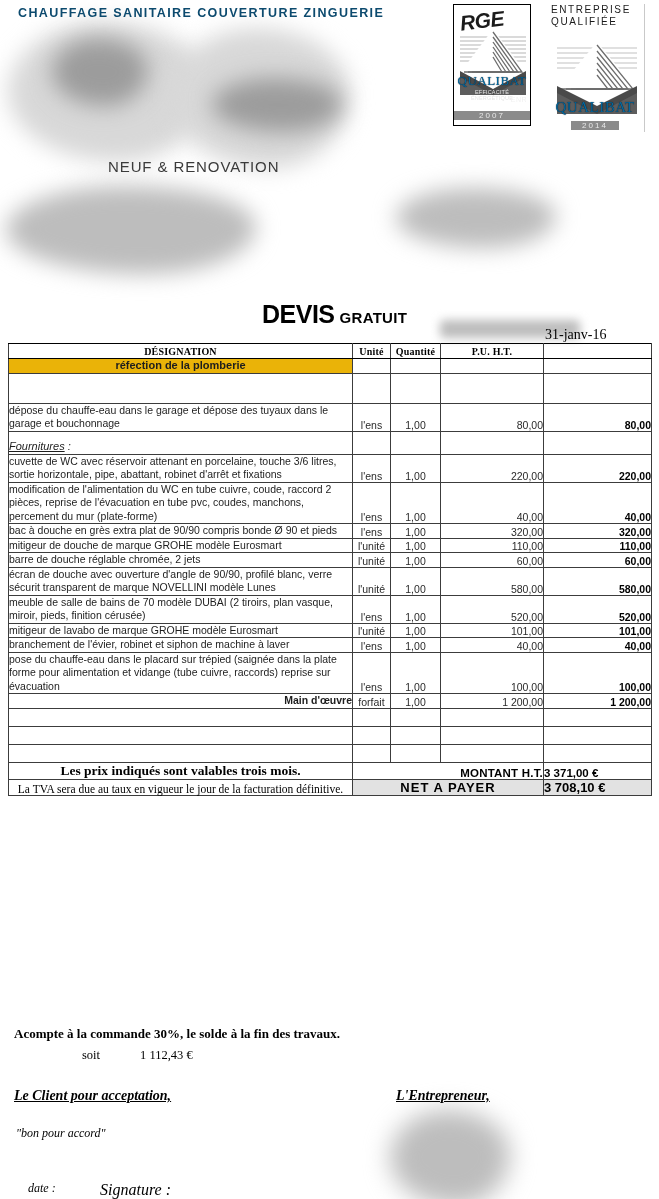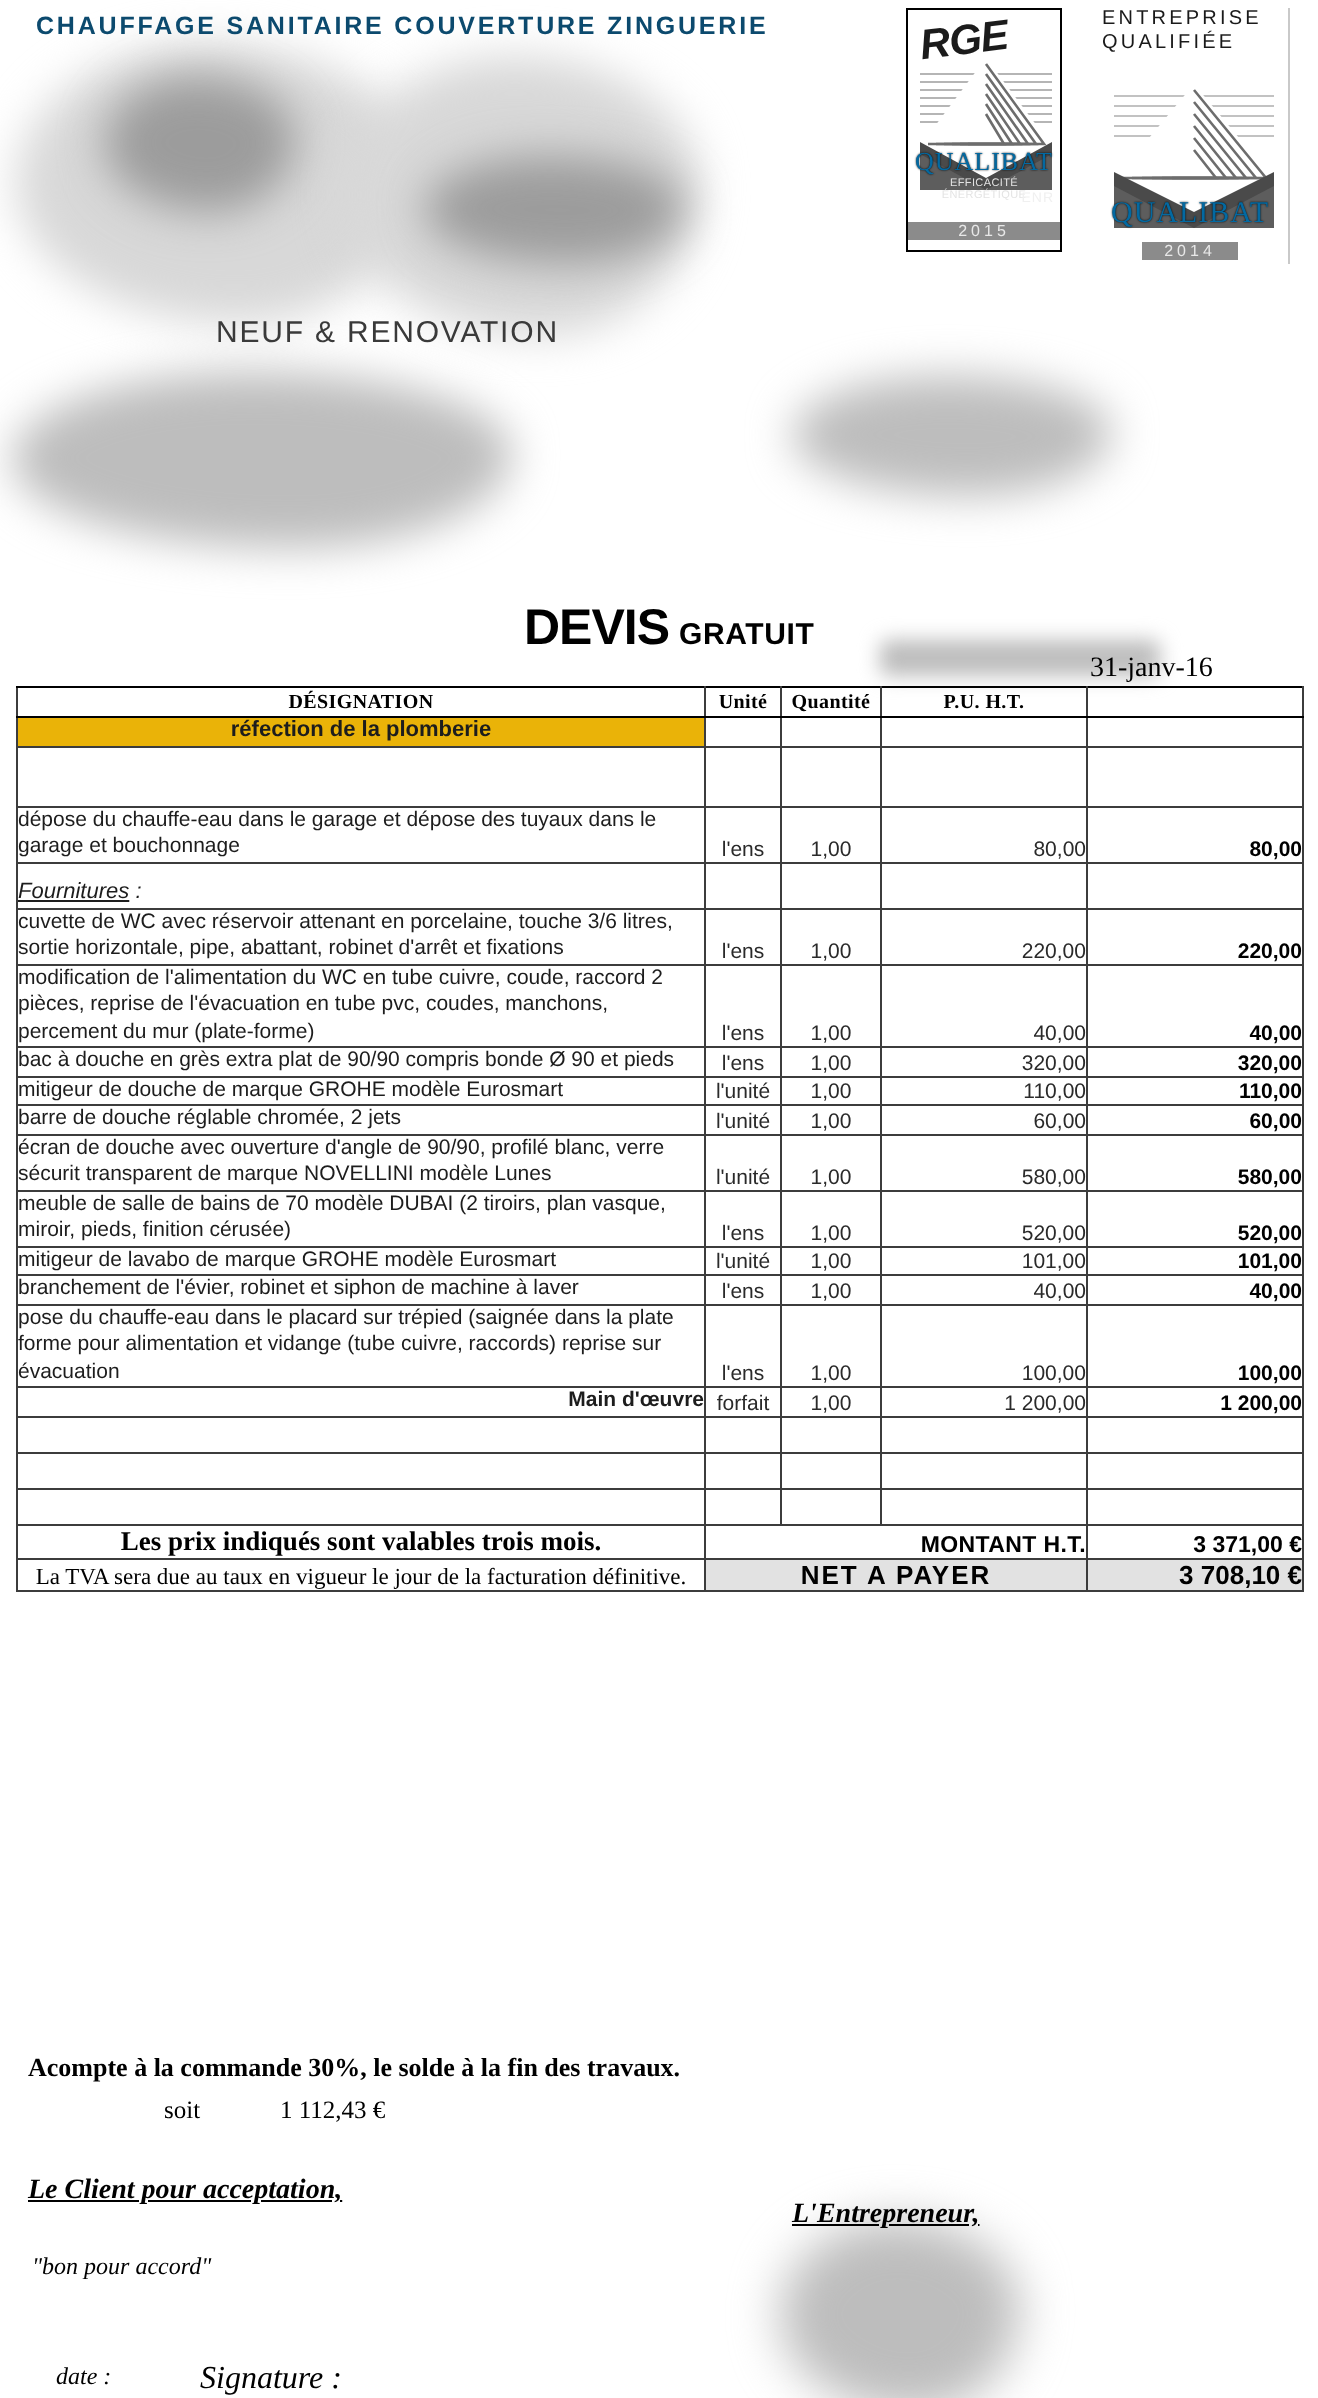--- a/index.html
+++ b/index.html
@@ -223,21 +223,20 @@
     font-size: 11.5px;
     text-align: right;
     padding: 2px 5px 3px 0;
     vertical-align: middle;
     letter-spacing: 0.2px;
   }
   td.t-value {
     font-family: "Liberation Sans", sans-serif;
     font-weight: bold;
     font-size: 11.5px;
-    text-align: right;
     padding: 2px 6px 3px 0;
     vertical-align: middle;
   }
   tr.row-net td.t-label,
   tr.row-net td.t-value {
     background: #e2e2e2;
     font-size: 13px;
     letter-spacing: 1px;
   }
   tr.row-net td.t-label { text-align: center; margin-left: 40px; }
@@ -260,21 +259,20 @@
     font-weight: bold; font-style: italic;
     font-size: 14px;
     text-decoration: underline;
   }
   #entrepreneur-sig {
     position: absolute; left: 396px; top: 62px;
     font-family: "Liberation Serif", serif;
     font-weight: bold; font-style: italic;
     font-size: 14px;
     text-decoration: underline;
-    margin-top: 12px;
   }
   #bon-accord {
     position: absolute; left: 16px; top: 100px;
     font-family: "Liberation Serif", serif;
     font-style: italic; font-size: 12px;
   }
   #date-label {
     position: absolute; left: 28px; top: 155px;
     font-family: "Liberation Serif", serif;
     font-style: italic; font-size: 12px;
@@ -326,21 +324,21 @@
           <polyline points="39,46 48,61 30,61"></polyline>
         </g>
         <polygon points="6,62 39,80 72,62 72,84 6,84" fill="#5d5d5d"></polygon>
         <polygon points="6,60 39,78 72,60 72,66 39,84 6,66" fill="#4a4a4a"></polygon>
       </svg>
       <div style="position:absolute;left:0;bottom:24px;width:100%;">
         <div class="qualibat-word small">QUALIBAT</div>
         <div class="rge-sub">EFFICACITÉ ÉNERGÉTIQUE</div>
       </div>
       <div class="enr-tag">ENR</div>
-      <div class="badge-year" style="position:absolute;left:0;bottom:5px;width:100%;margin:0;">2015</div>
+      <div class="badge-year" style="position:absolute;left:0;bottom:5px;width:100%;margin:0;">2007</div>
     </div>
 
     <div class="badge-qual">
       <div class="badge-title">ENTREPRISE</div>
       <div class="badge-title">QUALIFIÉE</div>
       <svg width="88" height="76" viewBox="0 0 88 76" style="position:absolute;left:4px;top:34px;">
         <g stroke="#c2c2c2" stroke-width="1.1">
           <line x1="4" y1="10" x2="84" y2="10"></line>
             <line x1="4" y1="15" x2="84" y2="15"></line>
           <line x1="4" y1="20" x2="84" y2="20"></line>

